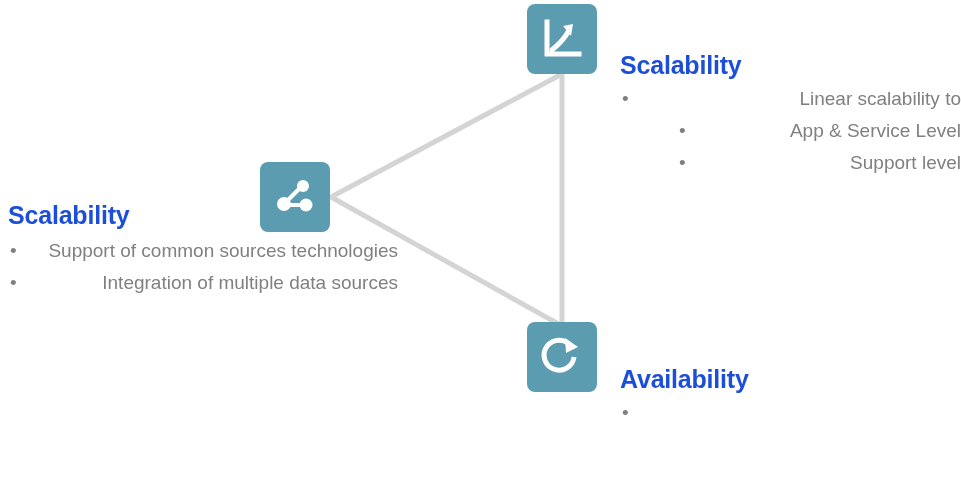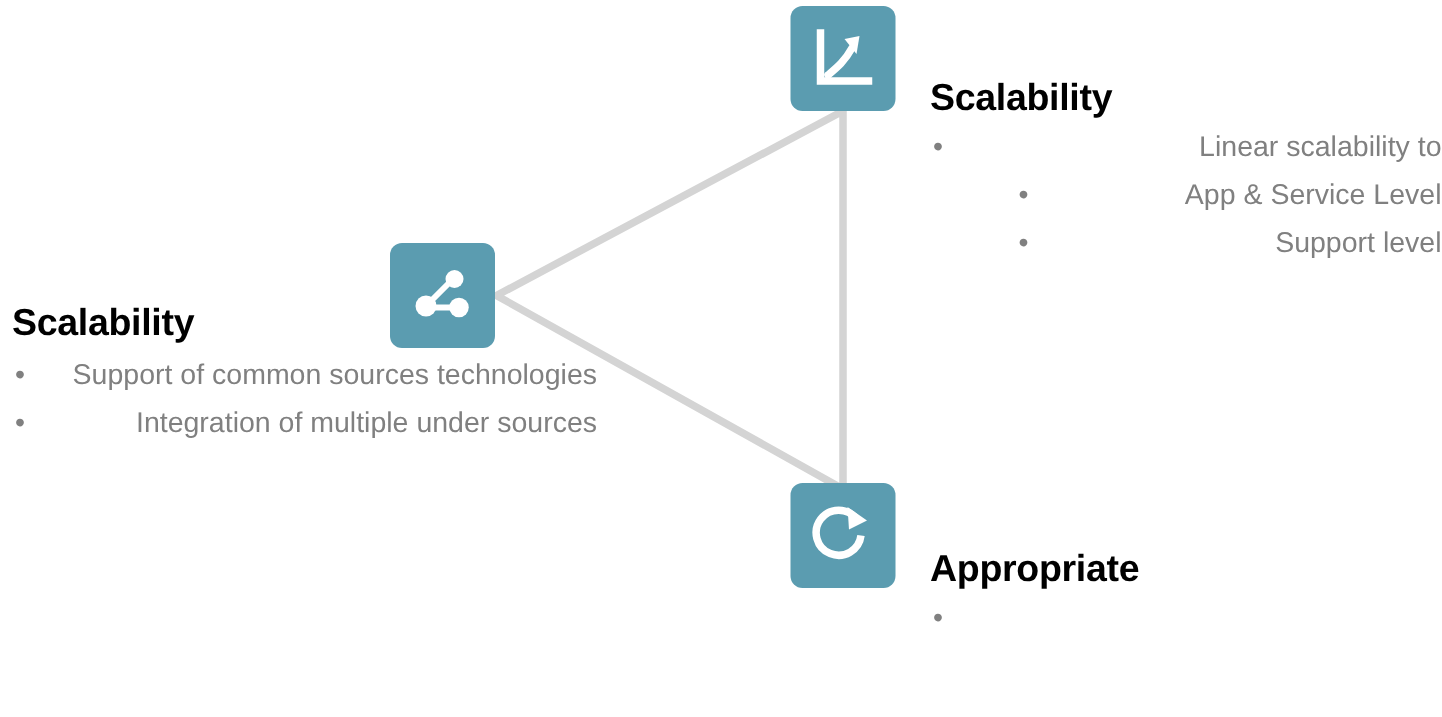--- a/index.html
+++ b/index.html
@@ -36,21 +36,21 @@
     justify-content: center;
   }
   #icon-scalability { left: 527px; top: 4px; }
   #icon-shareability { left: 260px; top: 162px; }
   #icon-availability { left: 527px; top: 322px; }
 
   .block {
     position: absolute;
   }
   .heading {
-    color: #000000;
+    color: #1d4ed8;
     font-weight: bold;
     font-size: 25px;
     line-height: 30px;
     letter-spacing: -0.2px;
     white-space: nowrap;
   }
   ul.bullets {
     list-style: none;
     margin: 0;
     padding: 0;
@@ -154,27 +154,27 @@
 
   <div class="block" id="block-shareability">
     <div class="heading">Scalability</div>
     <ul class="bullets">
       <li class="lvl1">
         <span class="bullet-dot">•</span>
         <span class="li-text">Support of common sources technologies</span>
       </li>
       <li class="lvl1">
         <span class="bullet-dot">•</span>
-        <span class="li-text">Integration of multiple under sources</span>
+        <span class="li-text">Integration of multiple data sources</span>
       </li>
     </ul>
   </div>
 
   <div class="block" id="block-availability">
-    <div class="heading">Appropriate</div>
+    <div class="heading">Availability</div>
     <ul class="bullets">
       <li class="lvl1">
         <span class="bullet-dot">•</span>
       </li>
     </ul>
   </div>
 
 </div>
 
 </body></html>

